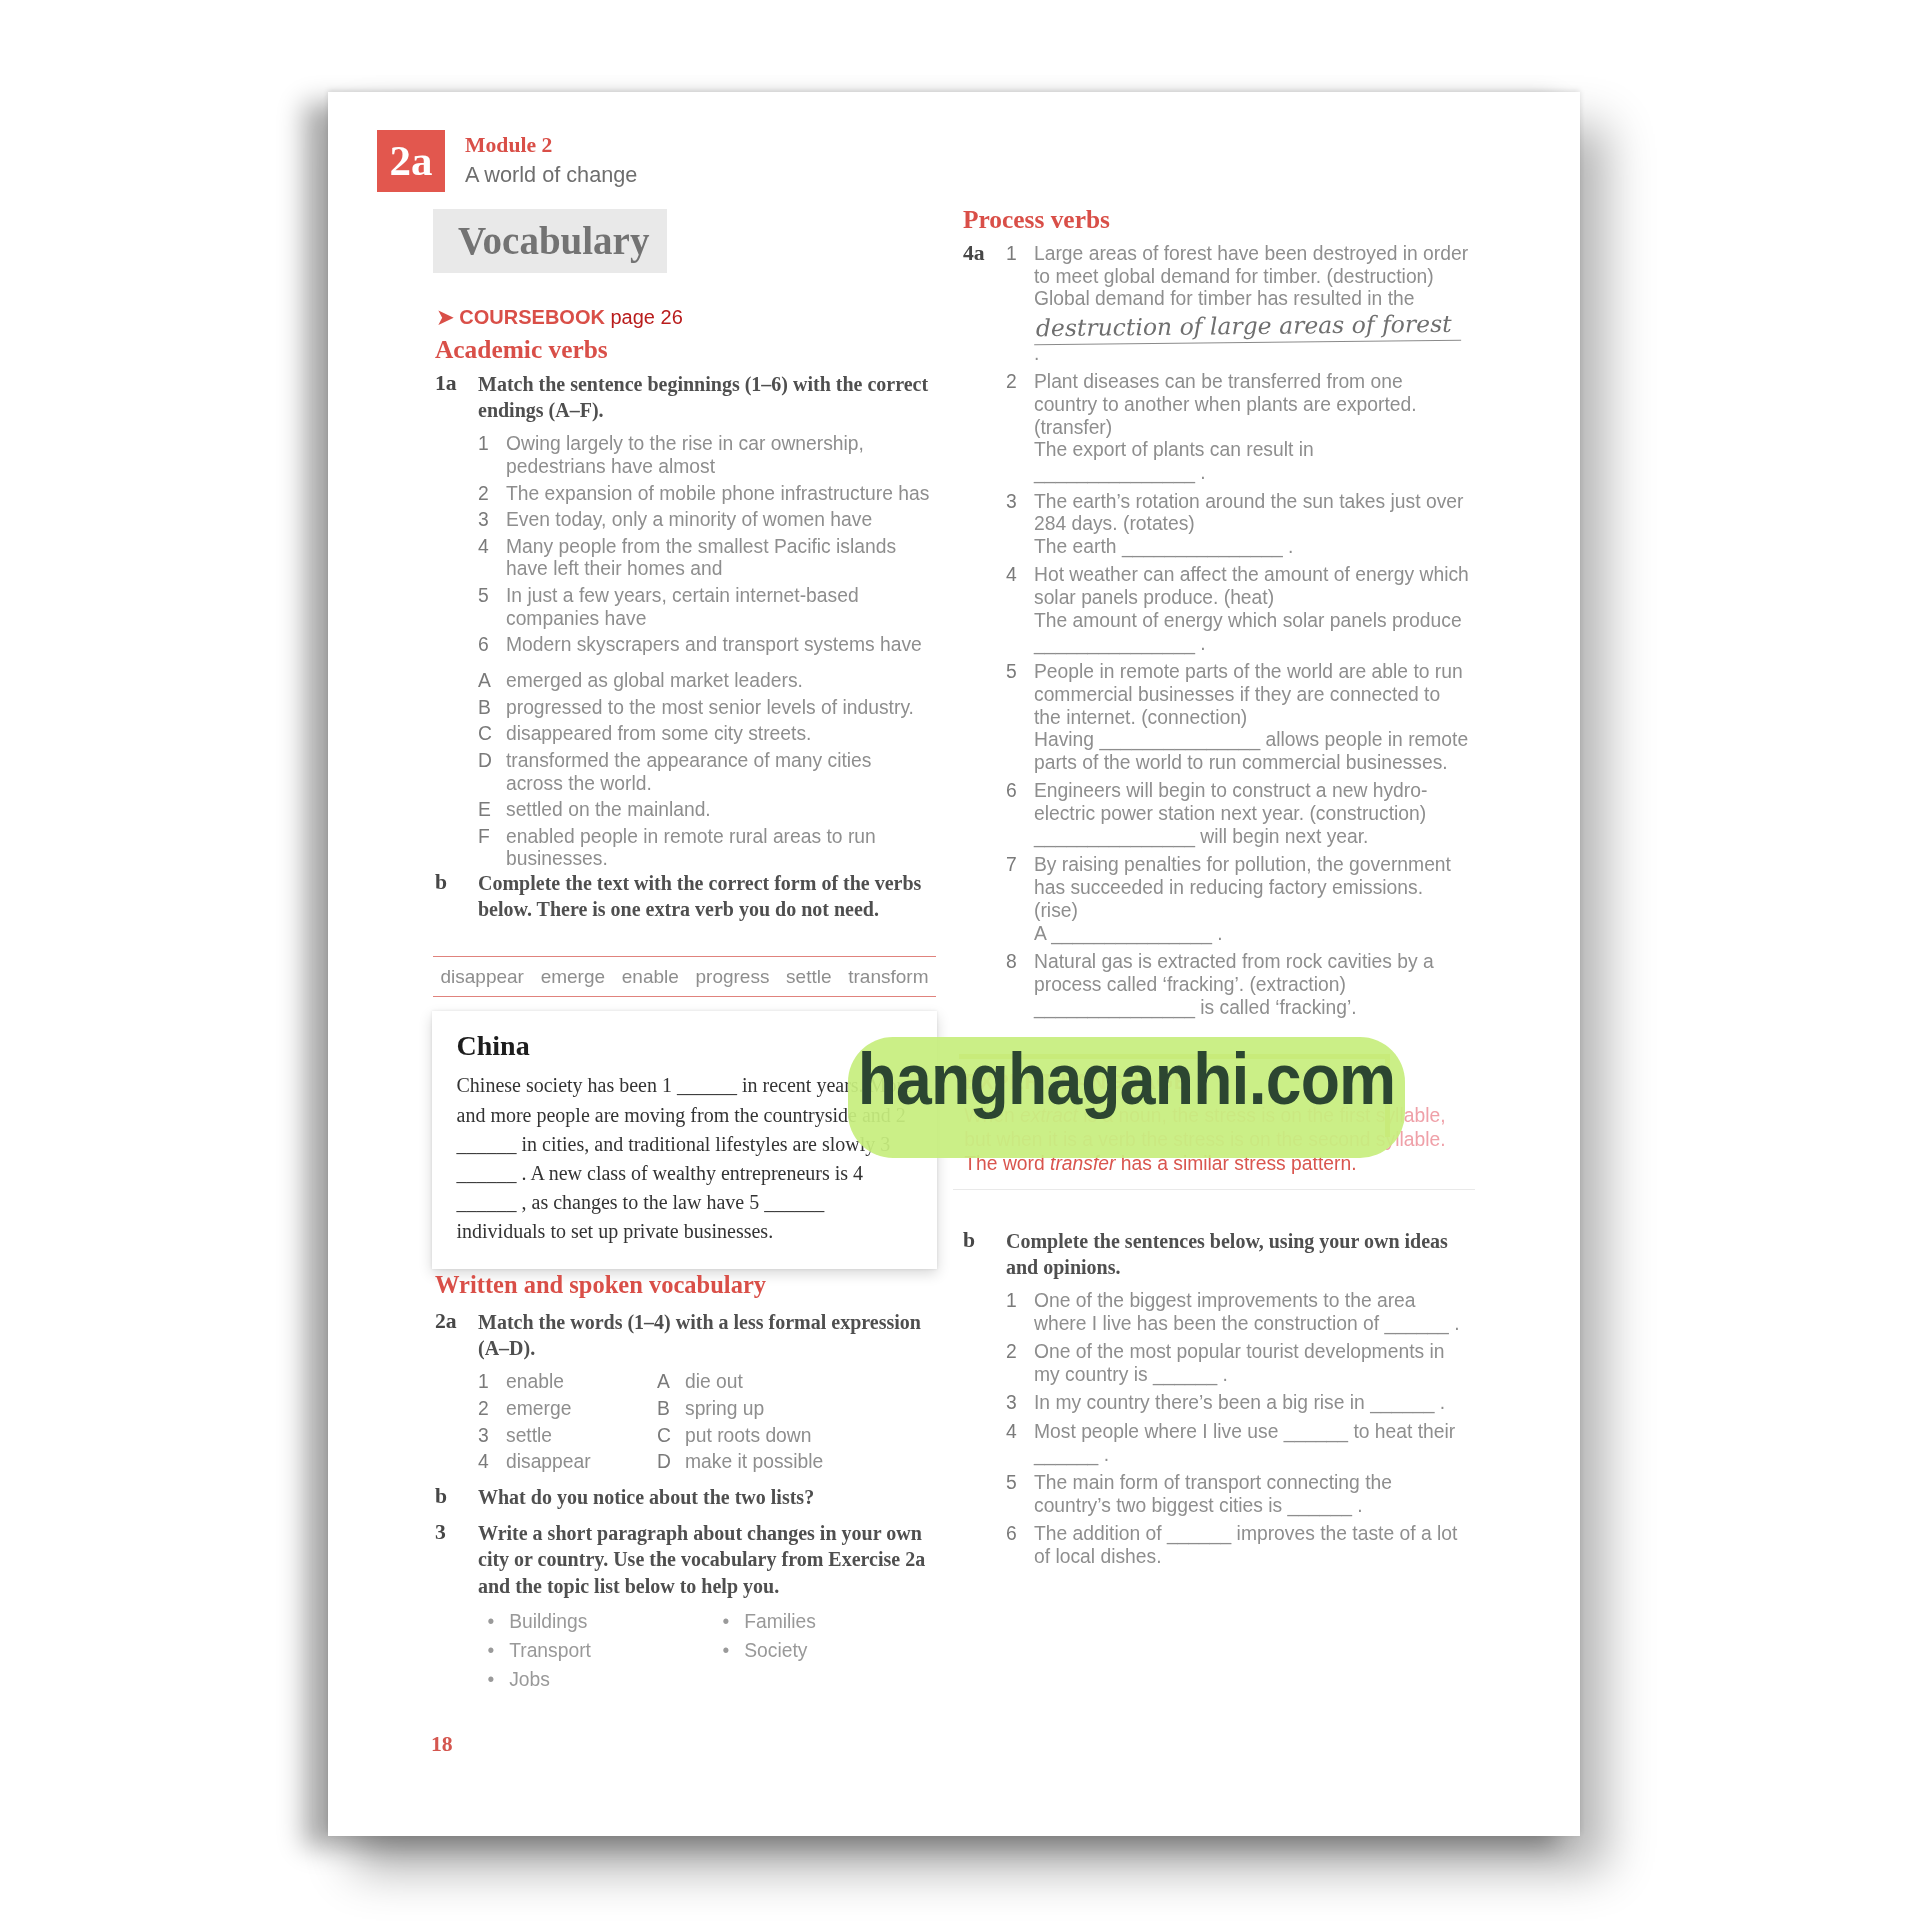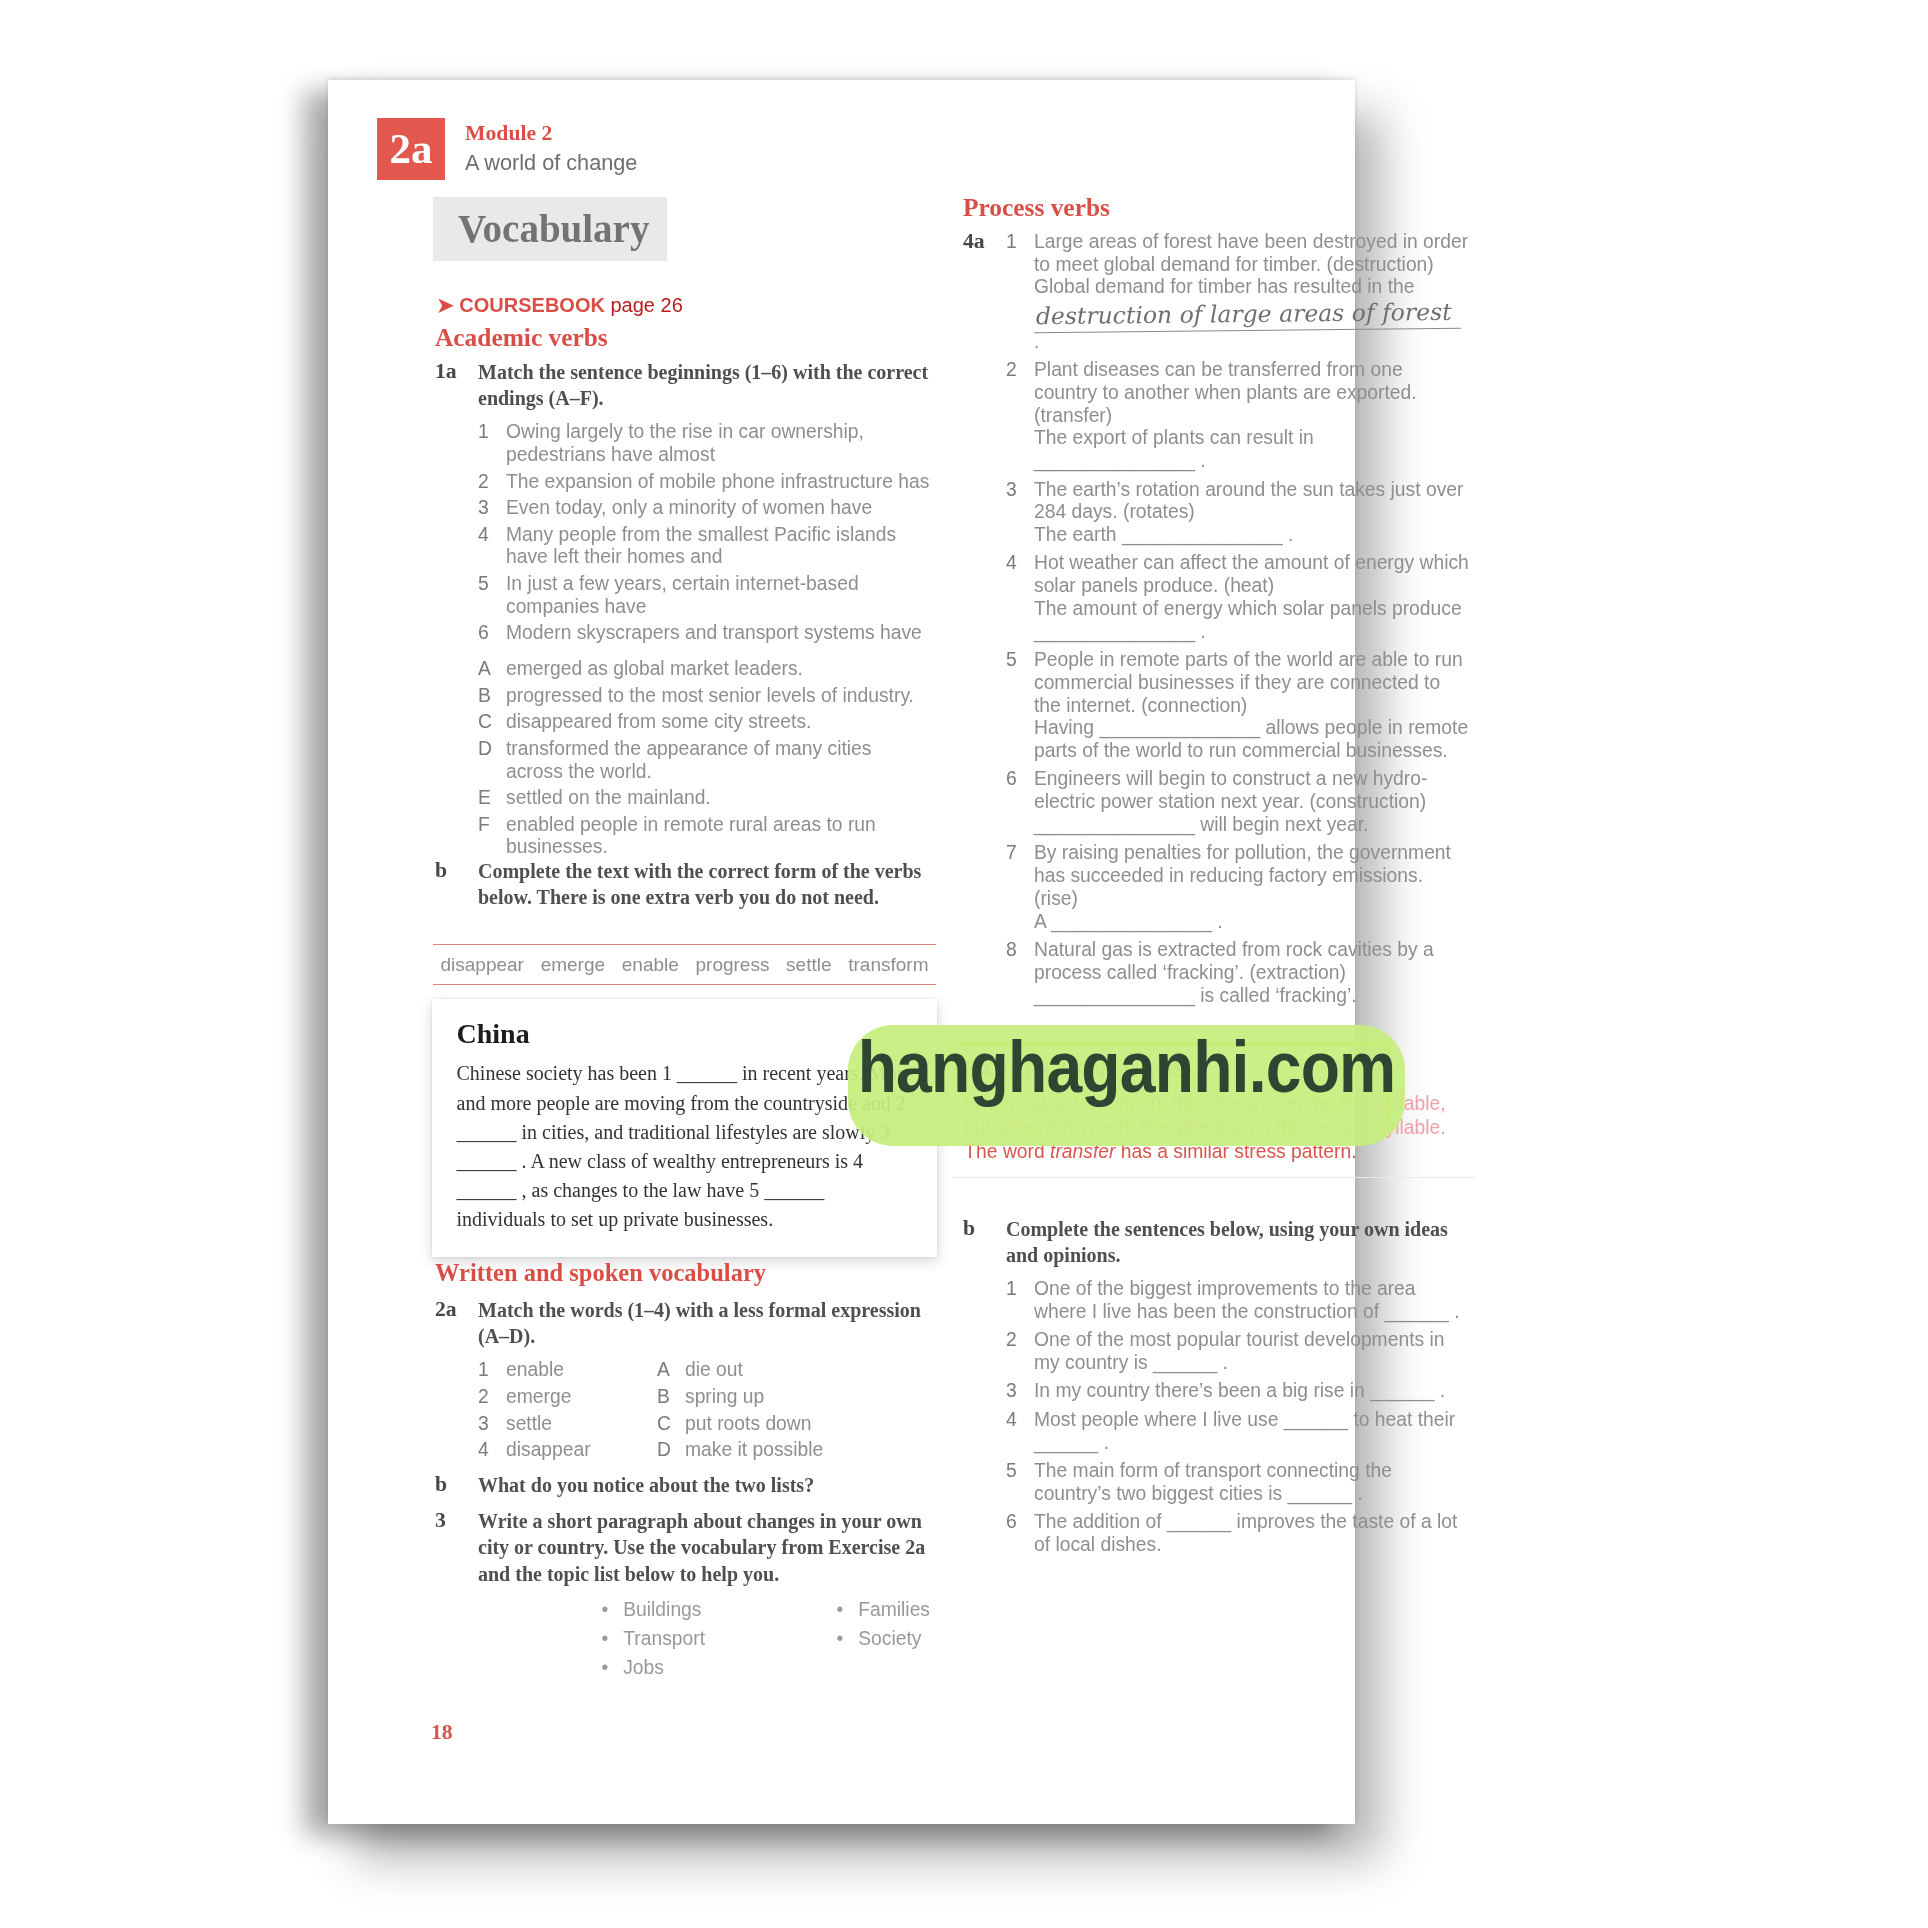--- a/index.html
+++ b/index.html
@@ -1,19 +1,19 @@
 <!DOCTYPE html>
 <html style="font-size:15px"><head>
 <meta charset="utf-8">
 <style>
   html,body{margin:0;padding:0;background:#ffffff;}
   body{width:1928px;height:1928px;position:relative;overflow:hidden;
        font-family:"Liberation Sans",sans-serif;}
   .abs{position:absolute;}
-  .page{position:absolute;left:328px;top:80px;width:1027px;height:1744px;background:#fff;
+  .page{position:absolute;left:328px;top:92px;width:1252px;height:1744px;background:#fff;
         box-shadow:-24.5px 11.3px 24.5px rgba(0,0,0,0.33), 26px 34px 45px rgba(0,0,0,0.30), 0 -1.9px 5.6px rgba(0,0,0,0.12);}
   
   .unit-box{left:49px;top:38px;width:68px;height:62px;background:#e2574e;color:#fff;
             font:bold 43px/62px "Liberation Serif",serif;text-align:center;}
   .module-label{left:137px;top:41px;color:#d94f48;font:bold 21.7px "Liberation Serif",serif;}
   .module-title{left:137px;top:70px;color:#6e6e6e;font:21.7px "Liberation Sans",sans-serif;}
   .vocab-bg{left:105px;top:117px;width:234px;height:64px;background:#e9e9e9;}
   .vocab-title{left:130px;top:126px;color:#737373;font:bold 39px "Liberation Serif",serif;}
   .coursebook{left:109px;top:213px;font:bold 20px "Liberation Sans",sans-serif;color:#d94f48;}
   .coursebook .pg{color:#b91c1c;font-weight:normal;}
@@ -34,21 +34,21 @@
              color:#8e8e8e;font:19px "Liberation Sans",sans-serif;}
   
   .china-card{left:104px;top:919px;width:505px;background:#fff;box-sizing:border-box;
               padding:19px 24.5px 22.6px 24.5px;box-shadow:0 4.7px 13px rgba(0,0,0,0.16),0 0 2.8px rgba(0,0,0,0.10);}
   .china-title{font:bold 28px "Liberation Serif",serif;color:#1d1d1d;margin-bottom:9.4px;}
   .china-text{font:20px/1.46 "Liberation Serif",serif;color:#333;}
   
   .pair-row{display:flex;margin-bottom:4.7px;font:19.3px "Liberation Sans",sans-serif;color:#8e8e8e;}
   .pair-row .n{flex:0 0 28px;color:#7a7a7a;}
   .pair-row .w1{flex:0 0 151px;}
-  .topics{display:flex;margin-top:3px;justify-content:flex-end;}
+  .topics{display:flex;margin-top:3px;}
   .tcol1{width:235px;}
   .topic{font:19.3px/1.38 "Liberation Sans",sans-serif;color:#999;margin-bottom:2.8px;padding-left:9.4px;}
   .topic::before{content:"•";margin-right:15px;color:#9a9a9a;}
   
   .handwrite{font:italic 23.5px/1.3 "DejaVu Serif",serif;color:#6f6f6f;border-bottom:1.9px solid #8a8a8a;
              display:inline-block;transform:rotate(-0.6deg);padding:0 9.4px 0 1.9px;}
   .handwrite:empty{display:none;}
   
   .expert-box{left:625px;top:962px;width:522px;box-sizing:border-box;padding:15px 11.3px 13px 11.3px;
               border-bottom:1.9px solid #e9e9e9;}

